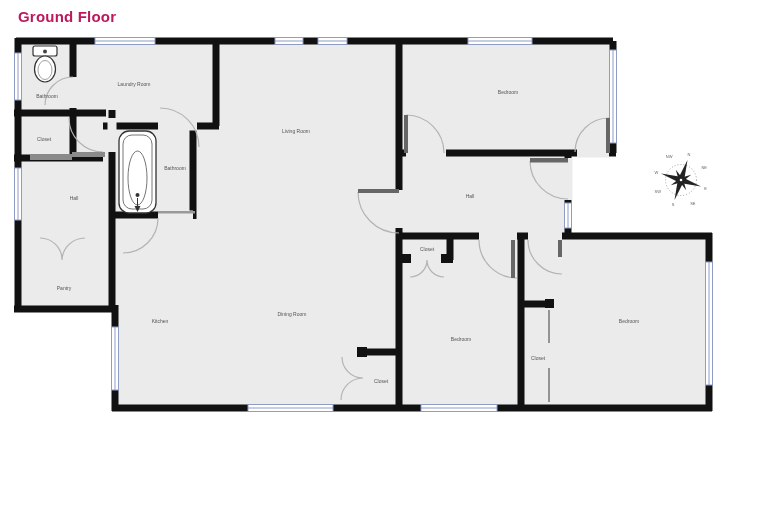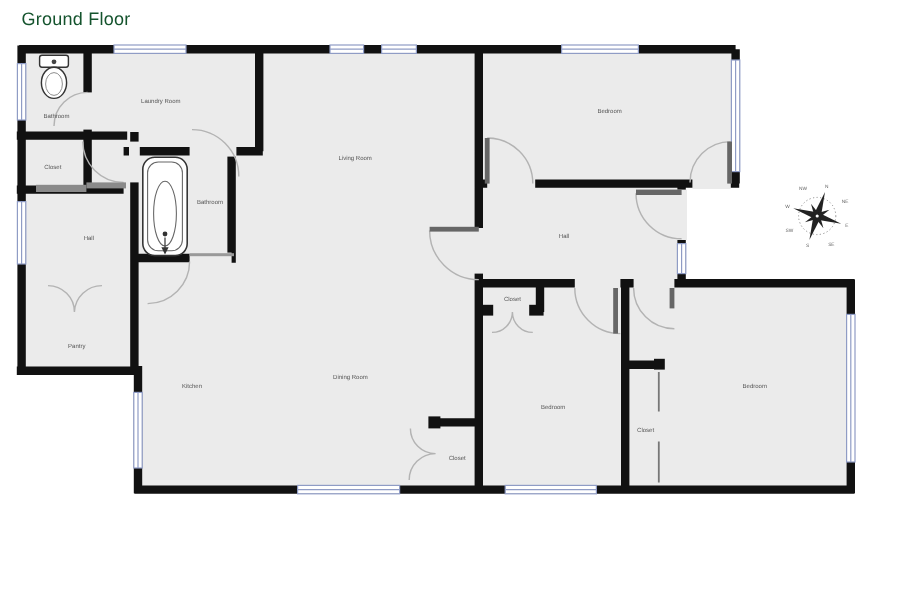--- a/index.html
+++ b/index.html
@@ -1,18 +1,18 @@
 <!DOCTYPE html>
 <html><head>
 <meta charset="utf-8">
 <style>
   html,body{margin:0;padding:0;background:#ffffff;width:768px;height:512px;overflow:hidden;
             font-family:"Liberation Sans", sans-serif;}
   .stage{position:relative;width:768px;height:512px;background:#fff;}
-  .plan-title{position:absolute;left:18px;top:8px;font-size:15px;color:#14532d;letter-spacing:.2px;}
+  .plan-title{position:absolute;left:18px;top:8px;font-size:15px;color:#be185d;letter-spacing:.2px;font-weight:bold;}
   svg text{font-family:"Liberation Sans", sans-serif;}
   .room-label{font-size:5px;fill:#555;}
   .compass-label{font-size:4px;fill:#666;}
 </style>
 </head>
 <body>
 
 <div class="stage">
   <div class="plan-title">Ground Floor</div>
 

